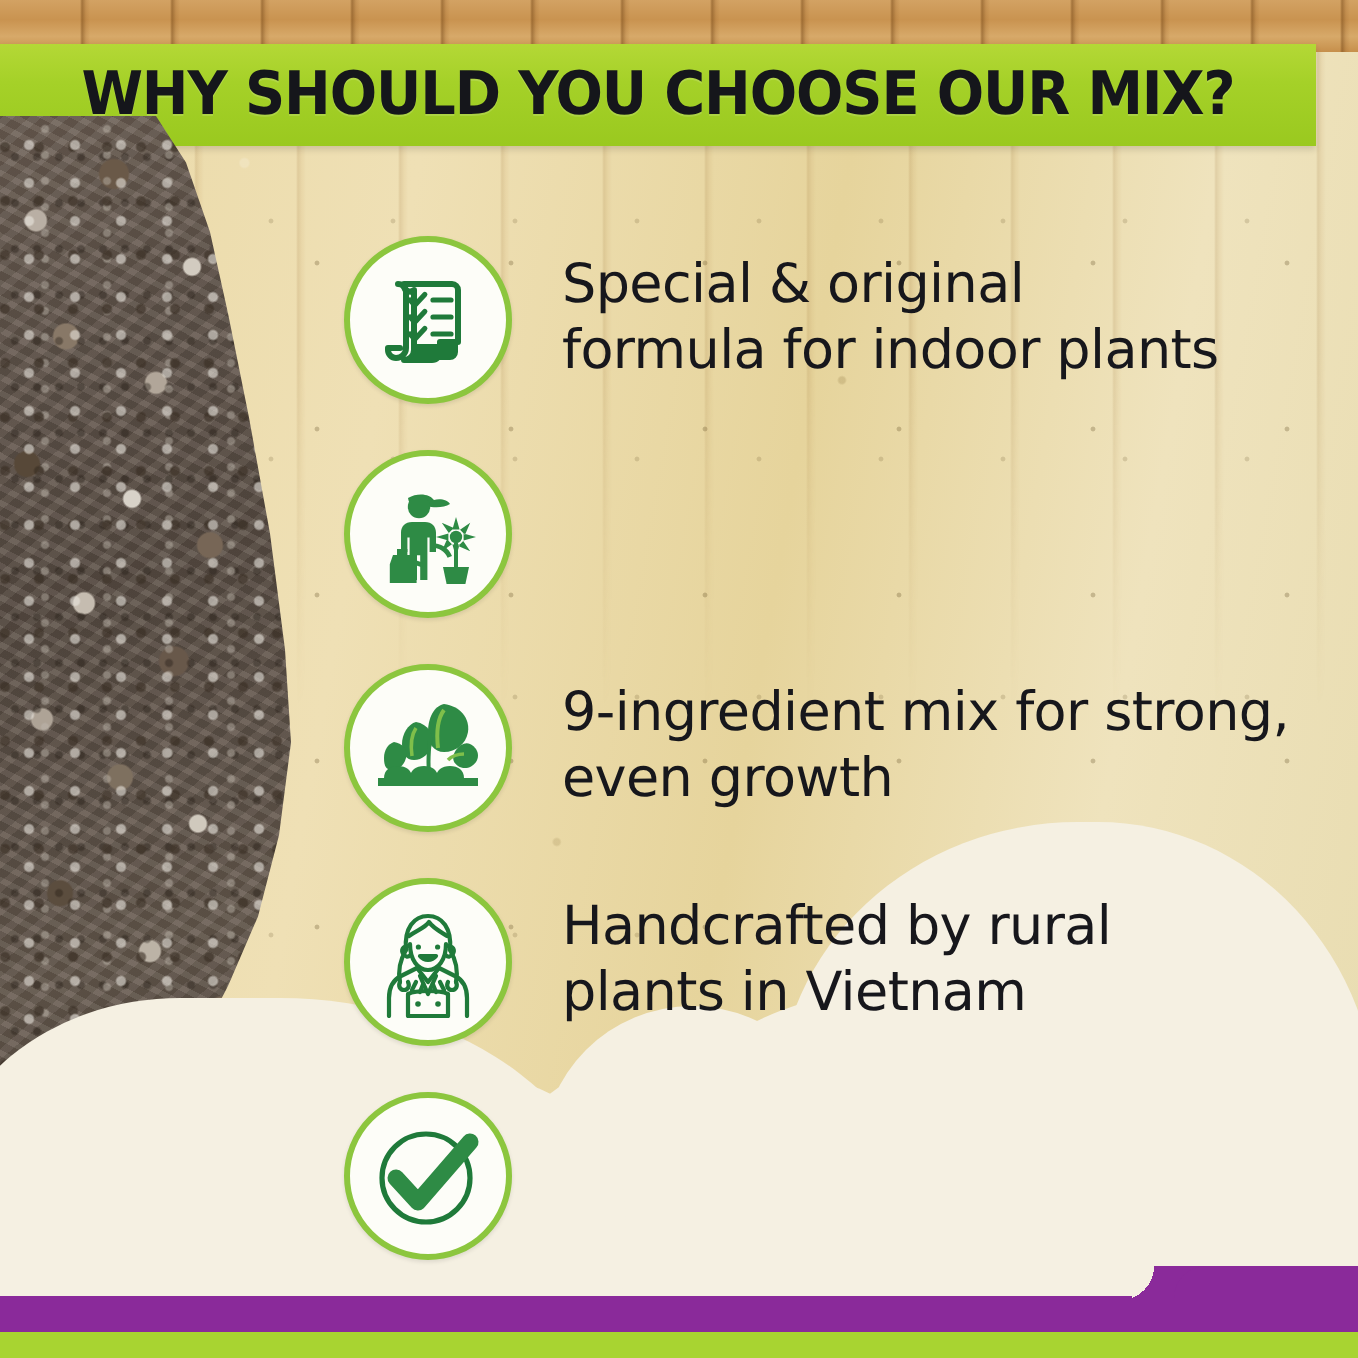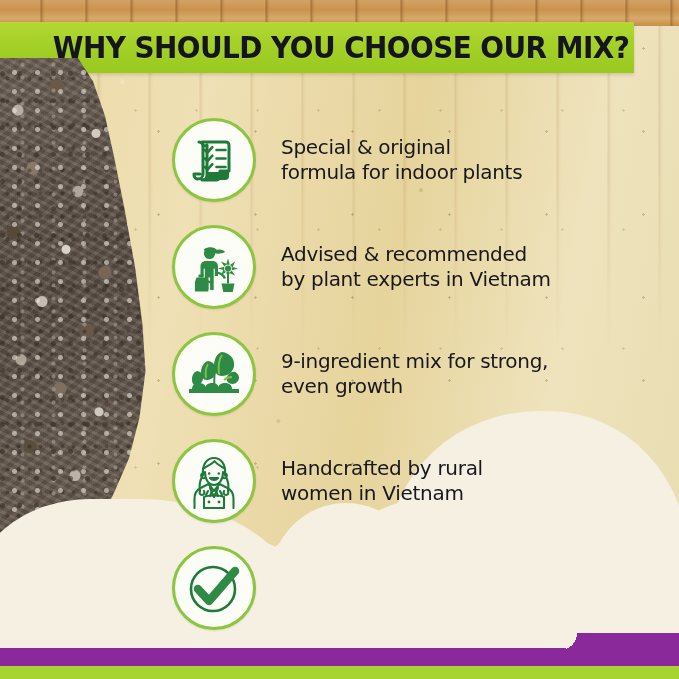--- a/index.html
+++ b/index.html
@@ -72,28 +72,27 @@
         rgba(190,150,90,0.25) 49px,
         rgba(140,95,35,0.00) 51px);
     -webkit-mask-image: linear-gradient(180deg, #000 0%, #000 45%, transparent 100%);
     mask-image: linear-gradient(180deg, #000 0%, #000 45%, transparent 100%);
   }
 
   
   .header-banner {
     position: absolute;
     left: 0; top: 22px;
-    width: 586px;
+    width: 658px;
     height: 51px;
     background: linear-gradient(180deg, #b4d836 0%, #a5d128 38%, #9ac91f 100%);
     display: flex;
     align-items: center;
     justify-content: center;
     box-shadow: 0 2px 3px rgba(0,0,0,.12);
-    padding-left: 48px;
   }
   .header-title {
     font-family: "DejaVu Sans", sans-serif;
     font-weight: bold;
     font-size: 30px;
     letter-spacing: -0.6px;
     color: #15161b;
     white-space: nowrap;
     transform: scaleX(0.93);
     text-shadow: 0 1px 0 rgba(255,255,255,.15);
@@ -272,21 +271,21 @@
     box-sizing: border-box;
     display: flex;
     align-items: center;
     justify-content: center;
     box-shadow: 0 1px 2px rgba(0,0,0,.10);
   }
   .benefit-icon-wrap svg { display: block; }
   .benefit-text {
     margin-left: 25px;
     font-family: "DejaVu Sans", sans-serif;
-    font-size: 20px;
+    font-size: 27px;
     line-height: 1.22;
     color: #17171c;
     letter-spacing: -0.3px;
     white-space: pre-line;
   }
 </style>
 </head>
 <body>
 
 <div class="infographic">
@@ -343,22 +342,20 @@
             <circle cx="41" cy="28.5" r="3.1"></circle>
             <path d="M41 18.5 l1.8 6.2 l-3.6 0 z M41 38.5 l1.8 -6.2 l-3.6 0 z
                      M31 28.5 l6.2 -1.8 l0 3.6 z M51 28.5 l-6.2 -1.8 l0 3.6 z
                      M33.9 21.4 l6 2.6 l-2.5 2.5 z M48.1 35.6 l-6 -2.6 l2.5 -2.5 z
                      M48.1 21.4 l-2.6 6 l-2.5 -2.5 z M33.9 35.6 l2.6 -6 l2.5 2.5 z"></path>
             <path d="M40 31.5 h2 v12 h-2 z"></path>
             <path d="M34.5 43.5 h13 l-1.8 8.5 h-9.4 z"></path>
           </g>
         </svg>
       </div>
-      <div class="benefit-text">Advised &amp; recommended
-by plant experts in Vietnam</div>
     </div>
 
     <div class="benefit-row">
       <div class="benefit-icon-wrap">
         <svg width="56" height="52" viewBox="0 0 56 52" aria-hidden="true">
           <g fill="#2e8b45">
             <path d="M36 4 c8 1 13 7 12 14 c-1 6 -6 10 -12 10 c-5 0 -8 -4 -8 -10 c0 -7 3 -13 8 -14 z"></path>
             <path d="M36 7 c-3 4 -4 10 -3 19" fill="none" stroke="#7fbf4a" stroke-width="2"></path>
             <path d="M22 13 c6 1 9 6 8 11 c-1 5 -5 8 -9 8 c-4 0 -6 -3 -6 -8 c0 -5 3 -10 7 -11 z"></path>
             <path d="M22 16 c-2 3 -3 7 -2 14" fill="none" stroke="#7fbf4a" stroke-width="1.8"></path>
@@ -396,21 +393,21 @@
             <path d="M22.5 31 l5.5 7 l5.5 -7"></path>
             <path d="M24 35 l4 9 l4 -9"></path>
             <path d="M20 42 l2 -4 M24 43 l1.6 -4 M32 43 l-1.6 -4 M36 42 l-2 -4"></path>
             <path d="M18 44 c4 -2 16 -2 20 0 v11 h-20 z"></path>
           </g>
           <circle cx="23" cy="49" r="1.4" fill="#1f7a3a"></circle>
           <circle cx="33" cy="49" r="1.4" fill="#1f7a3a"></circle>
         </svg>
       </div>
       <div class="benefit-text">Handcrafted by rural
-women in Vietnam</div>
+plants in Vietnam</div>
     </div>
 
     <div class="benefit-row">
       <div class="benefit-icon-wrap">
         <svg width="56" height="56" viewBox="0 0 56 56" aria-hidden="true">
           <circle cx="27" cy="29" r="22" fill="none" stroke="#1f7a3a" stroke-width="2.6"></circle>
           <path d="M12 29 l11 12 l26 -30" fill="none" stroke="#2e8b45" stroke-width="8.5" stroke-linecap="round" stroke-linejoin="round"></path>
         </svg>
       </div>
     </div>

